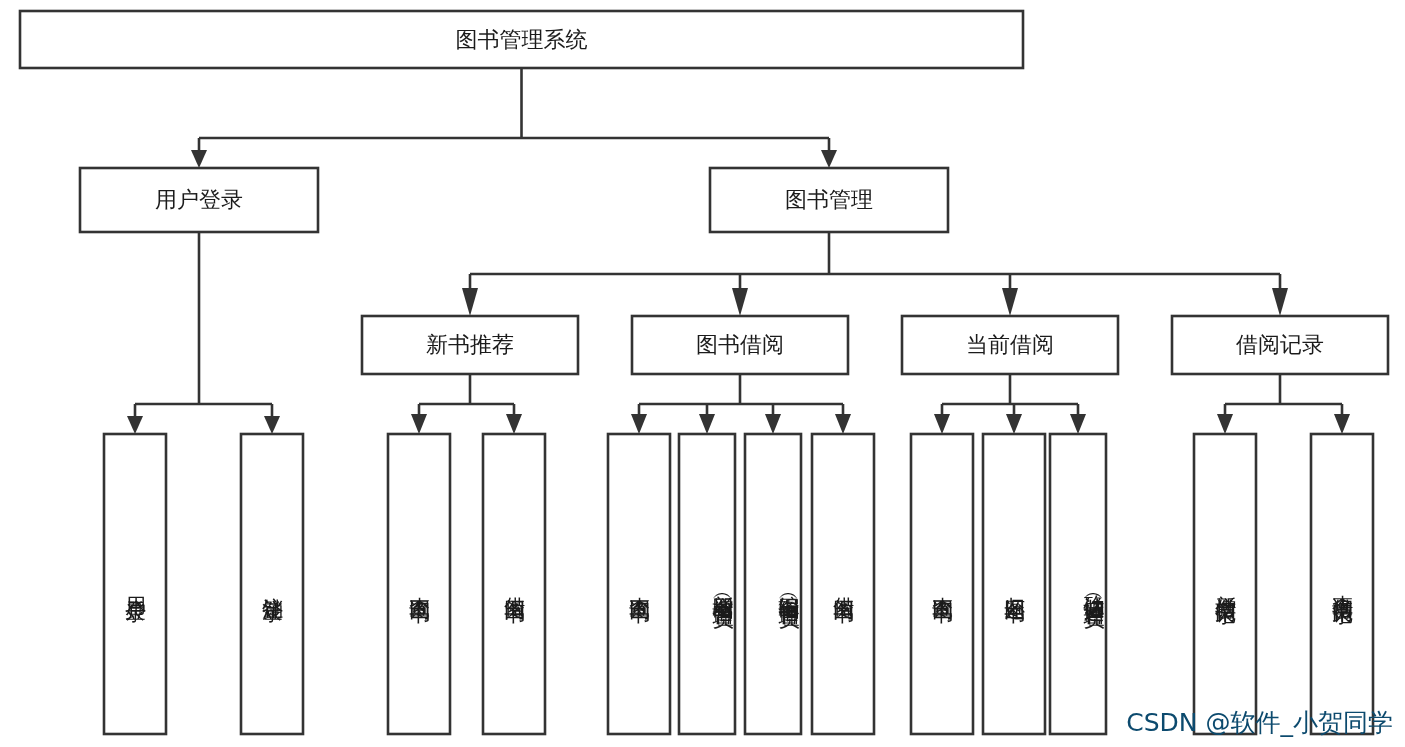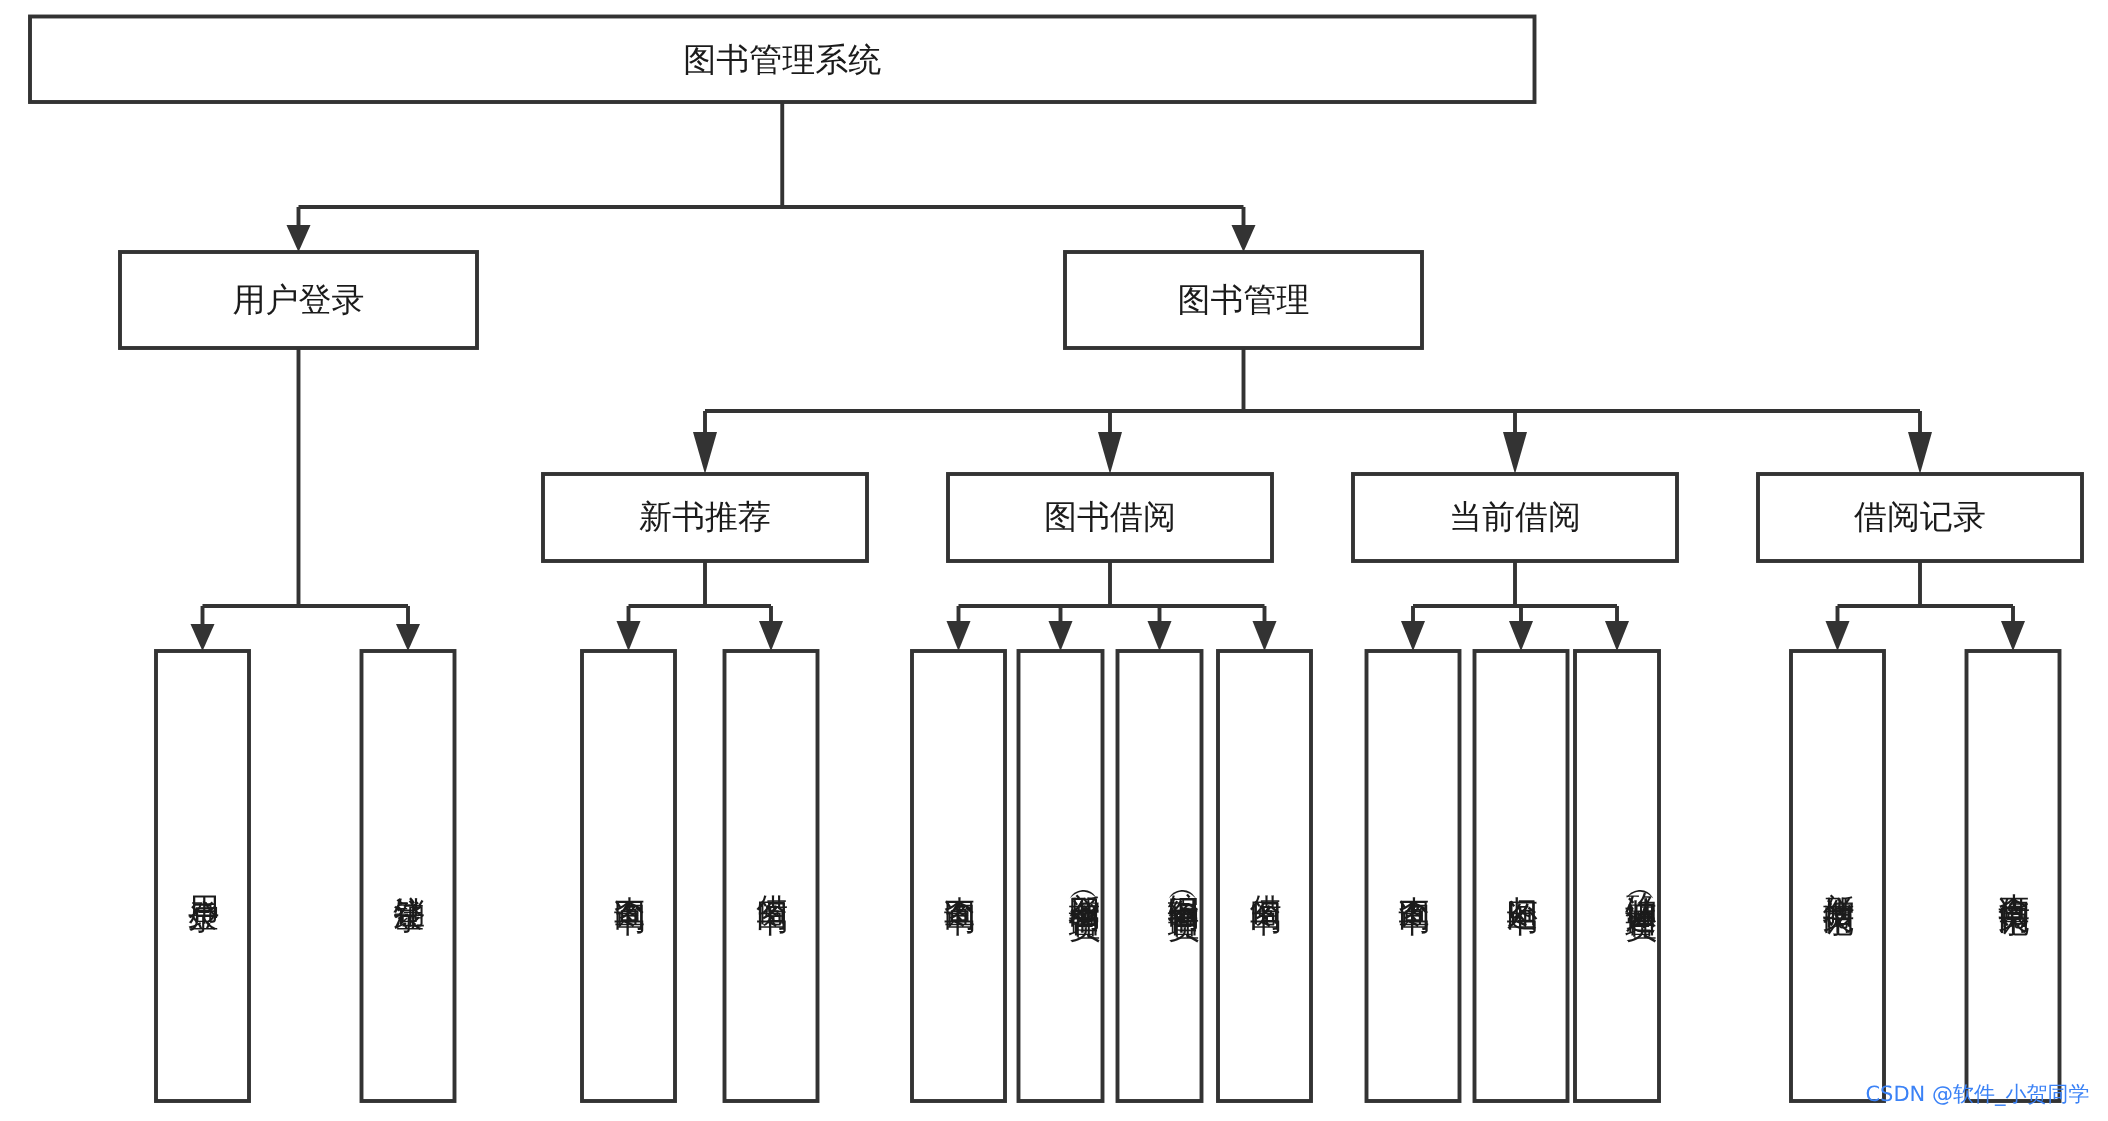--- a/index.html
+++ b/index.html
@@ -63,22 +63,22 @@
     align-items: center;
     justify-content: center;
     white-space: nowrap;
     pointer-events: none;
   }
   .watermark {
     position: absolute;
     right: 12px;
     bottom: 8px;
     font-family: "DejaVu Sans", "Liberation Sans", sans-serif;
-    font-size: 14px;
-    color: #3b82f6;
+    font-size: 25px;
+    color: #0c4a6e;
     white-space: nowrap;
   }
 </style>
 </head>
 <body>
 
 <div id="diagram-root">
 
   <svg class="diagram-canvas" viewBox="0 0 1405 747">
 

